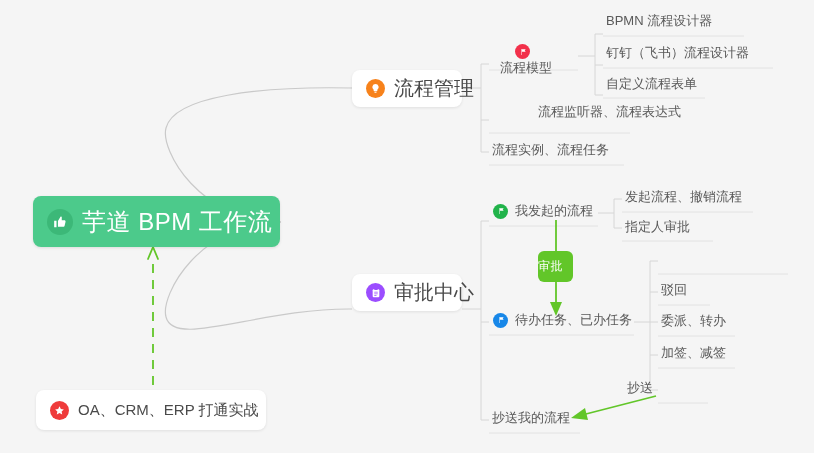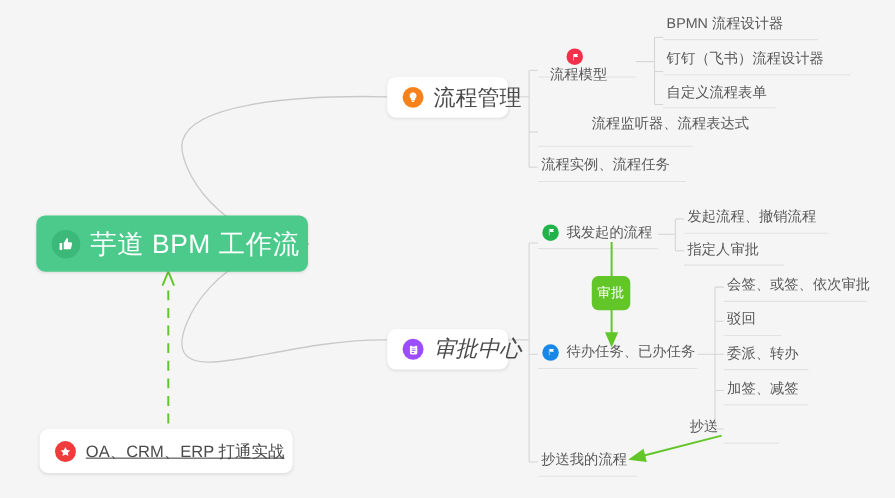--- a/index.html
+++ b/index.html
@@ -57,23 +57,23 @@
     border-radius: 8px;
     box-shadow: 0 1px 3px rgba(0,0,0,0.09);
     padding: 0 14px;
   }
   .card-label {
     color: #4a4a4a;
     font-size: 20px;
     margin-left: 9px;
   }
   .n-process-mgmt { left: 352px; top: 70px;  width: 110px; height: 37px; }
-  .n-approve-ctr  { left: 352px; top: 299px; width: 110px; height: 37px; font-style: italic; }
+  .n-approve-ctr  { left: 352px; top: 274px; width: 110px; height: 37px; }
   .n-footnote     { left: 36px;  top: 390px; width: 230px; height: 40px; }
-  .n-footnote .card-label { font-size: 15px; text-decoration: underline; }
+  .n-footnote .card-label { font-size: 15px; }
 
   
   .plain-node {
     position: absolute;
     white-space: nowrap;
     display: flex;
     align-items: center;
     color: #5a5a5a;
     font-size: 13px;
     box-sizing: border-box;
@@ -103,21 +103,20 @@
 
   
   .badge-approve {
     position: absolute;
     left: 538px; top: 251px;
     width: 35px; height: 31px;
     background: #62c629;
     border-radius: 6px;
     display: flex;
     align-items: center;
-    justify-content: center;
     color: #ffffff;
     font-size: 12px;
     letter-spacing: .5px;
   }
 </style>
 </head>
 <body>
 
 <div id="canvas">
 
@@ -293,23 +292,20 @@
     <span class="plain-text">抄送我的流程</span>
   </div>
 
   <div class="plain-node" style="left:625px; top:188px;">
     <span class="plain-text">发起流程、撤销流程</span>
   </div>
   <div class="plain-node" style="left:625px; top:218px;">
     <span class="plain-text">指定人审批</span>
   </div>
 
-  <div class="plain-node" style="left:661px; top:250px;">
-    <span class="plain-text">会签、或签、依次审批</span>
-  </div>
   <div class="plain-node" style="left:661px; top:281px;">
     <span class="plain-text">驳回</span>
   </div>
   <div class="plain-node" style="left:661px; top:312px;justify-content:flex-end;">
     <span class="plain-text">委派、转办</span>
   </div>
   <div class="plain-node" style="left:661px; top:344px;">
     <span class="plain-text">加签、减签</span>
   </div>
   <div class="plain-node" style="left:627px; top:379px;">

